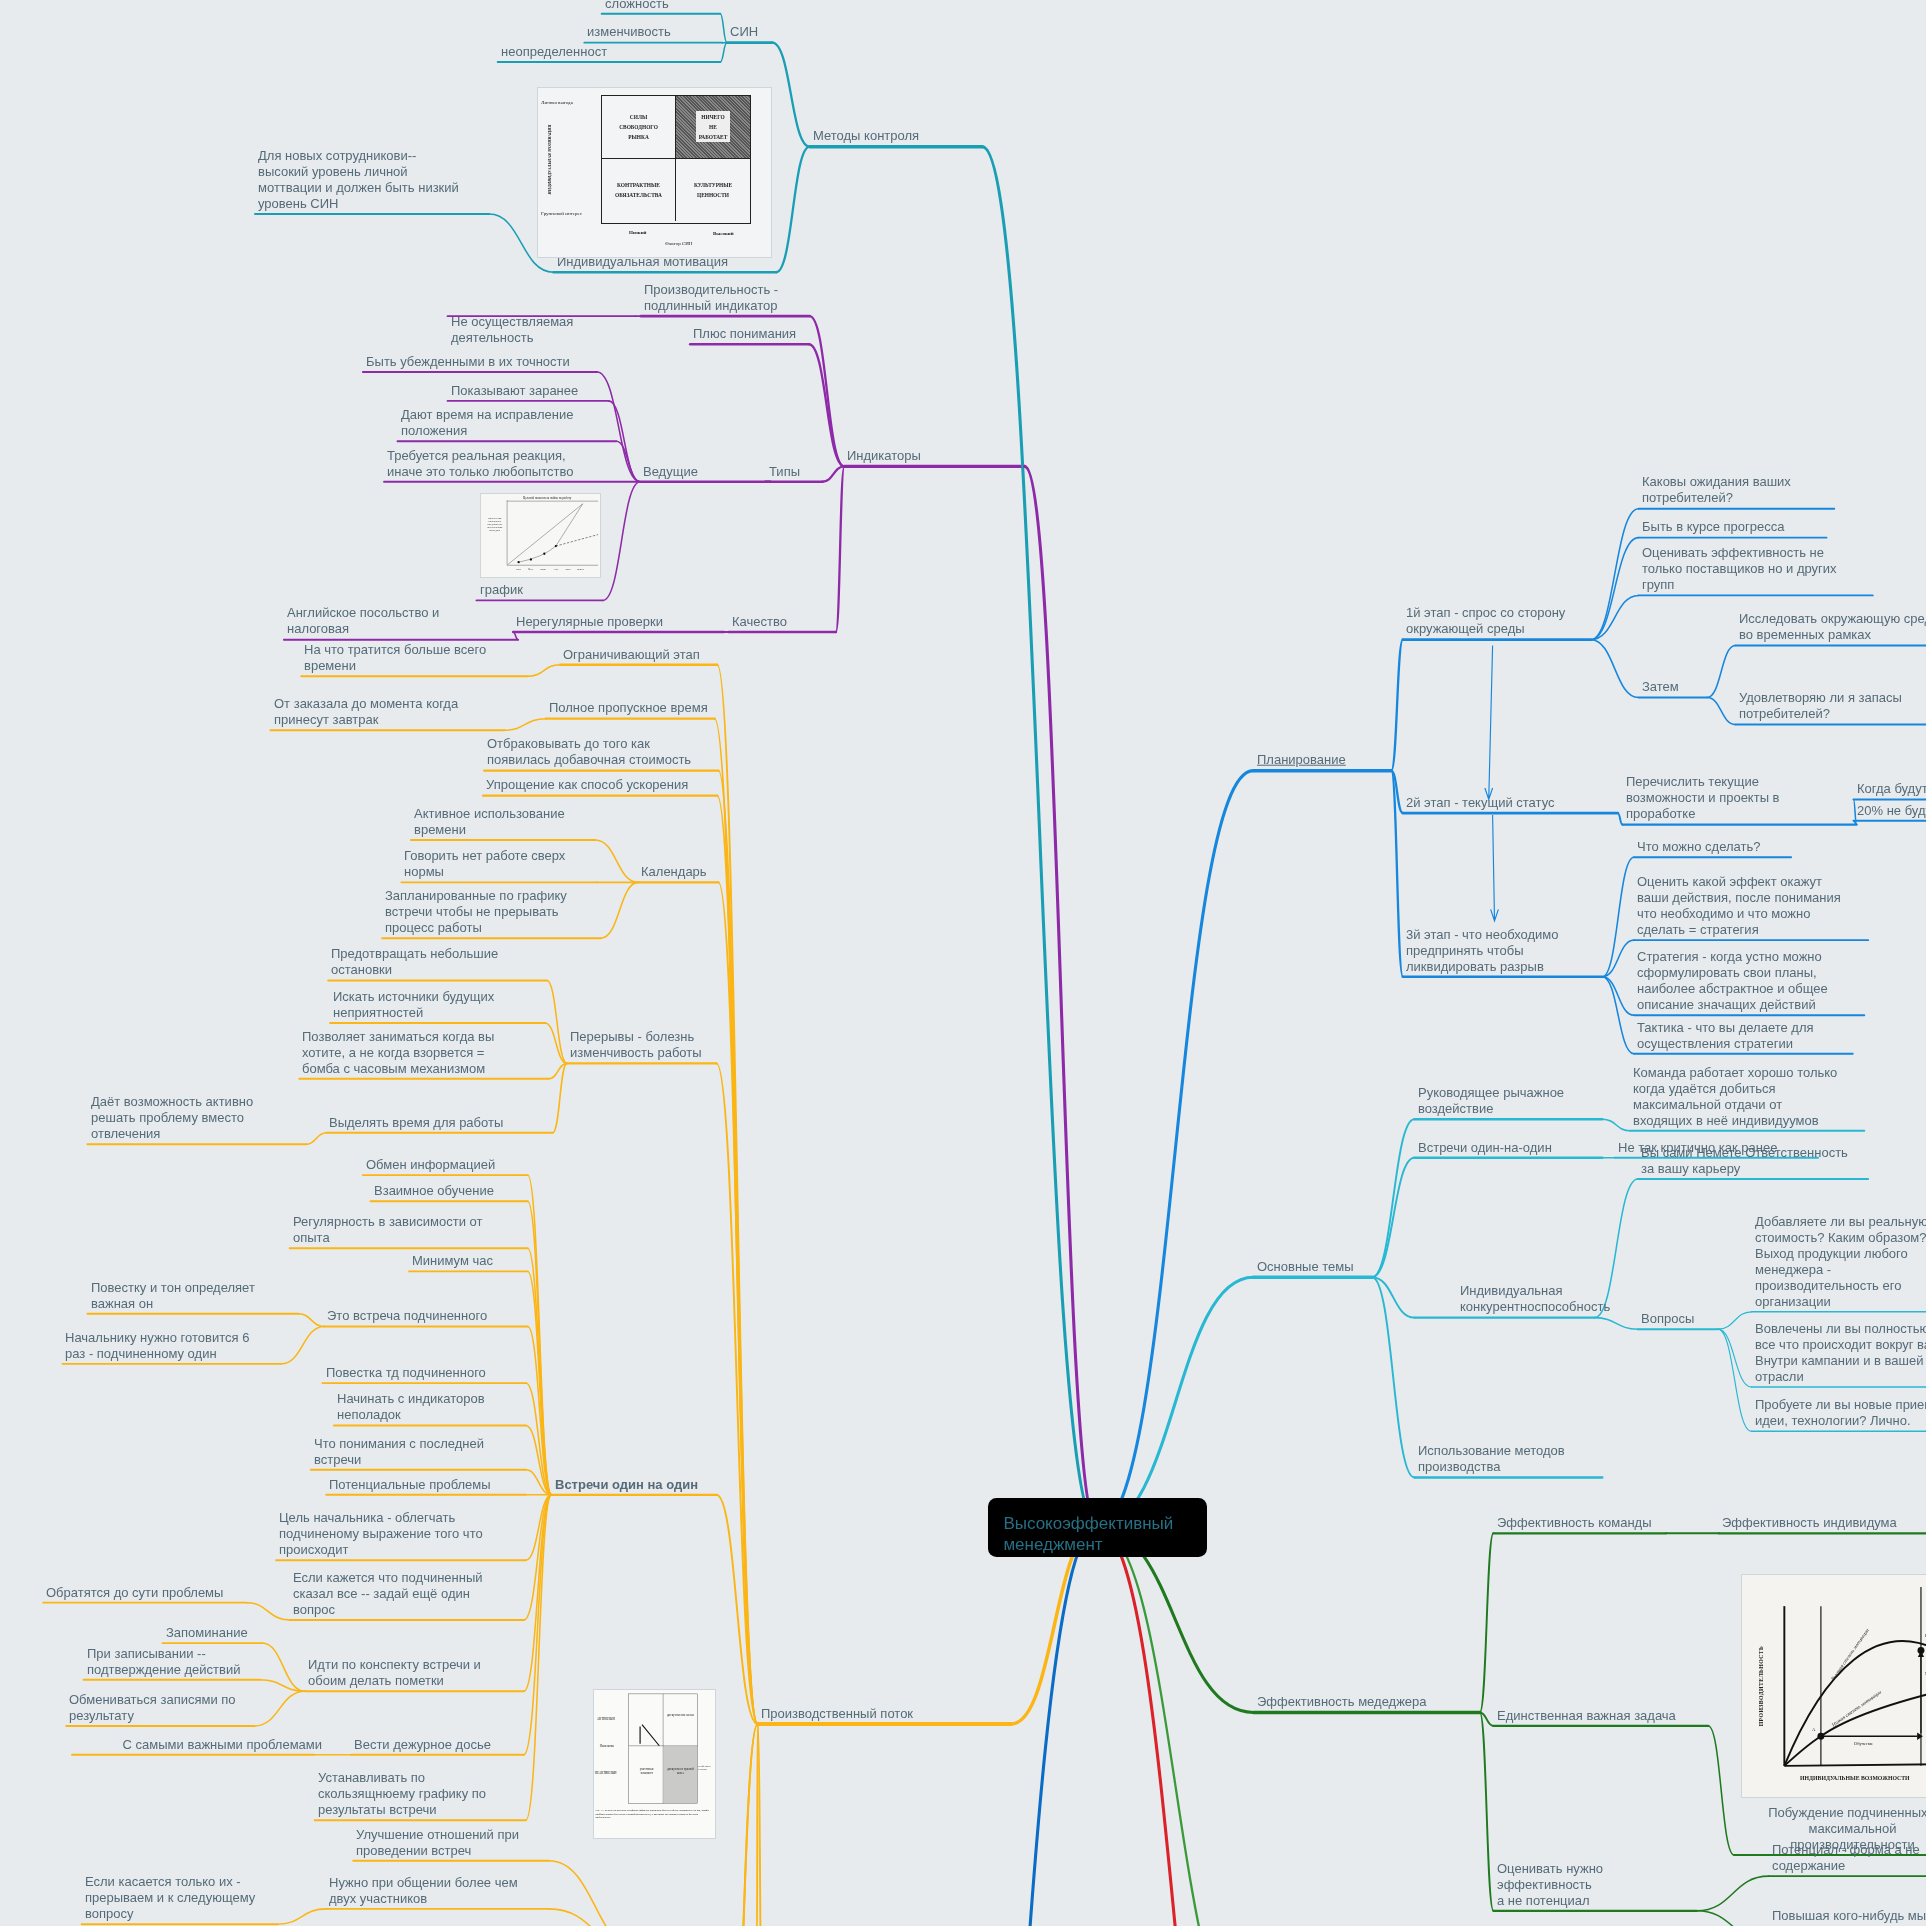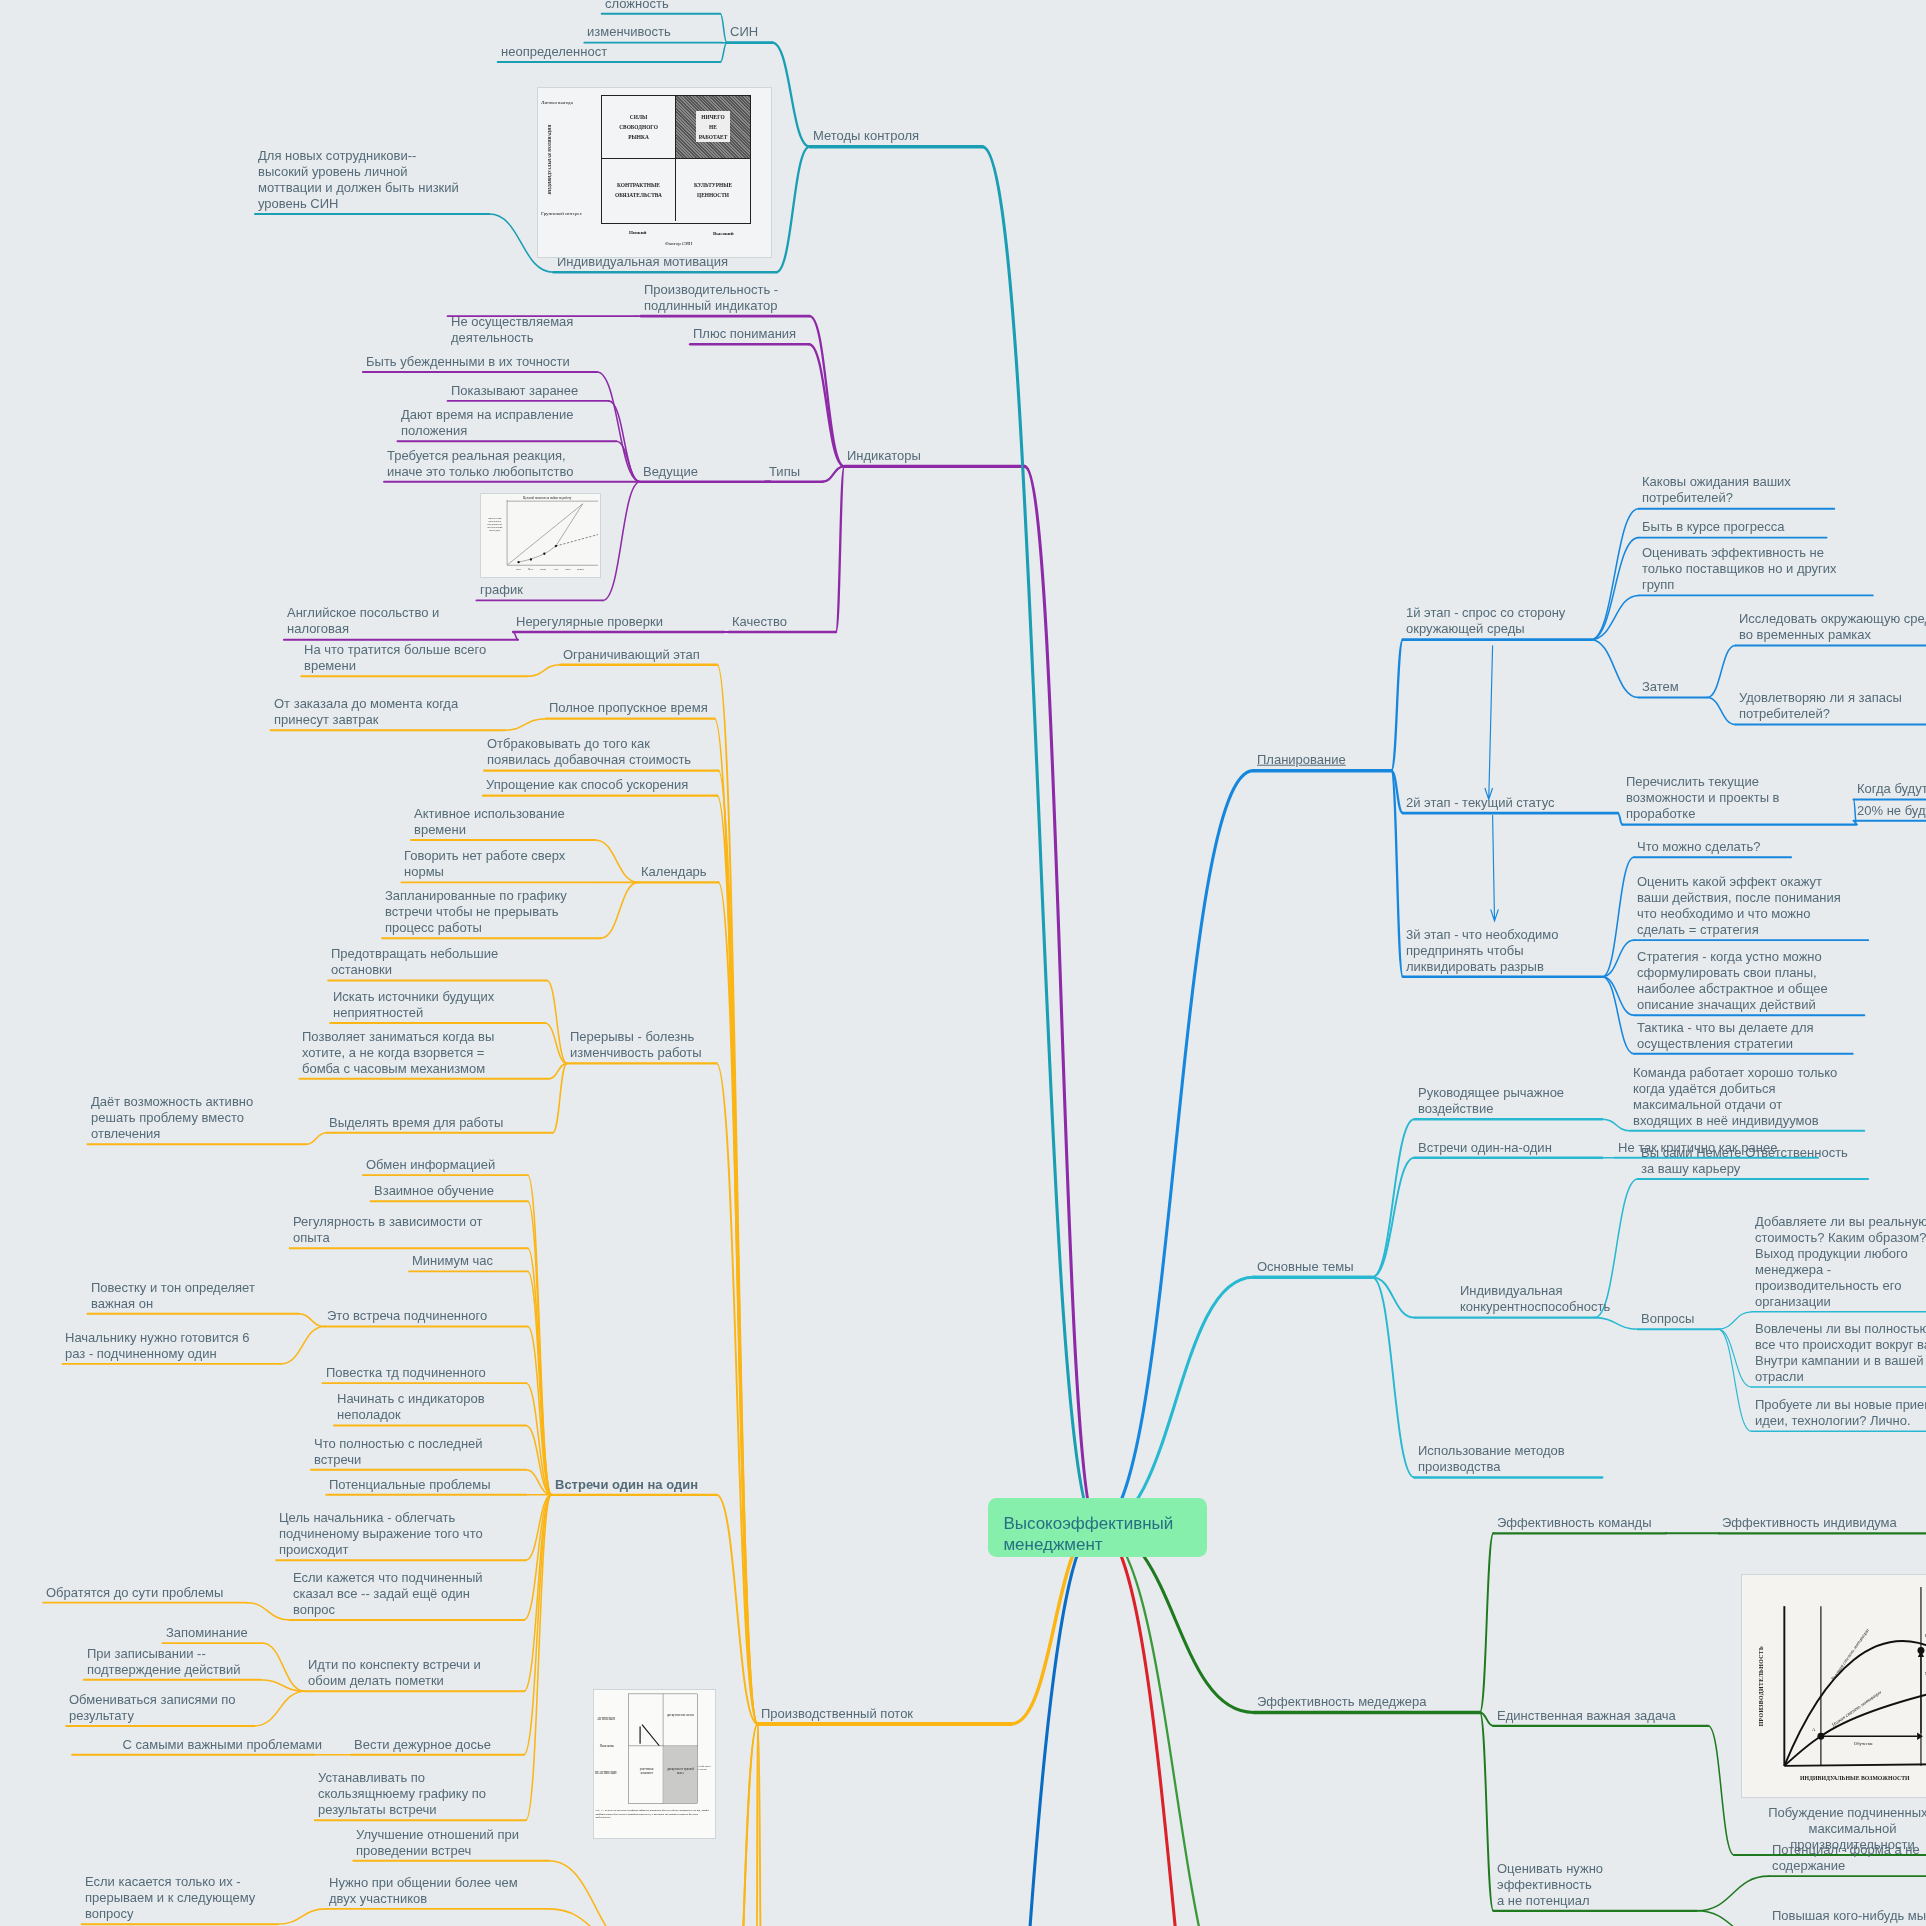--- a/index.html
+++ b/index.html
@@ -1,20 +1,20 @@
 <!DOCTYPE html>
 <html style="font-size:6.2px"><head>
 <meta charset="utf-8">
 <style>
   html,body{margin:0;padding:0;}
   body{width:2439px;height:3042px;background:#e7ebee;position:relative;overflow:hidden;font-family:"Liberation Sans",sans-serif;}
   #edges{position:absolute;left:0;top:0;width:2439px;height:3042px;pointer-events:none;}
   .node{position:absolute;color:#556b78;font-size:13px;line-height:16px;white-space:pre-line;transform:translateY(-100%);padding-bottom:2.3px;}
   .node.bold{font-weight:bold;}
-  .root{position:absolute;left:988px;top:1498px;width:219px;height:59px;background:#86efac;border-radius:8.5px;box-sizing:border-box;padding:15.4px 0 0 15.4px;color:#276f84;font-size:17px;line-height:21px;}
+  .root{position:absolute;left:988px;top:1498px;width:219px;height:59px;background:#000000;border-radius:8.5px;box-sizing:border-box;padding:15.4px 0 0 15.4px;color:#276f84;font-size:17px;line-height:21px;}
   .pic{position:absolute;background:#f2f4f5;border:0.4px solid #cfd6da;overflow:hidden;}
   .pic .cap{position:absolute;font-family:"Liberation Serif",serif;color:#222;font-size:6.2px;}
   .grid2{position:absolute;border:0.8px solid #222;}
   .cell{position:absolute;display:flex;align-items:center;justify-content:center;text-align:center;font-family:"Liberation Serif",serif;font-weight:bold;font-size:5.4px;color:#222;white-space:pre-line;line-height:10px;}
   .dark{background:repeating-linear-gradient(45deg,#555 0 1.2px,#888 1.2px 2.3px);}
   .dark span{background:#eee;padding:0.8px 2.3px;}
 </style>
 </head>
 <body>
 
@@ -462,21 +462,21 @@
 опыта</div>
     <div class="node" style="left: 412px; top: 1271px; width: 116px;">Минимум час</div>
     <div class="node" style="left: 327px; top: 1326px; width: 200px;">Это встреча подчиненного</div>
     <div class="node" style="left: 91px; top: 1314px; width: 208px;">Повестку и тон определяет
 важная он</div>
     <div class="node" style="left: 65px; top: 1364px; width: 216px;">Начальнику нужно готовится 6
 раз - подчиненному один</div>
     <div class="node" style="left: 326px; top: 1383px; width: 200px;">Повестка тд подчиненного</div>
     <div class="node" style="left: 337px; top: 1425px; width: 189px;">Начинать с индикаторов
 неполадок</div>
-    <div class="node" style="left: 314px; top: 1470px; width: 212px;">Что полностью с последней
+    <div class="node" style="left: 314px; top: 1470px; width: 212px;">Что понимания с последней
 встречи</div>
     <div class="node" style="left: 329px; top: 1495px; width: 196px;">Потенциальные проблемы</div>
     <div class="node" style="left: 279px; top: 1560px; width: 247px;">Цель начальника - облегчать
 подчиненому выражение того что
 происходит</div>
     <div class="node" style="left: 293px; top: 1620px; width: 231px;">Если кажется что подчиненный
 сказал все -- задай ещё один
 вопрос</div>
     <div class="node" style="left: 46px; top: 1603px; width: 200px;">Обратятся до сути проблемы</div>
     <div class="node" style="left: 308px; top: 1691px; width: 216px;">Идти по конспекту встречи и

